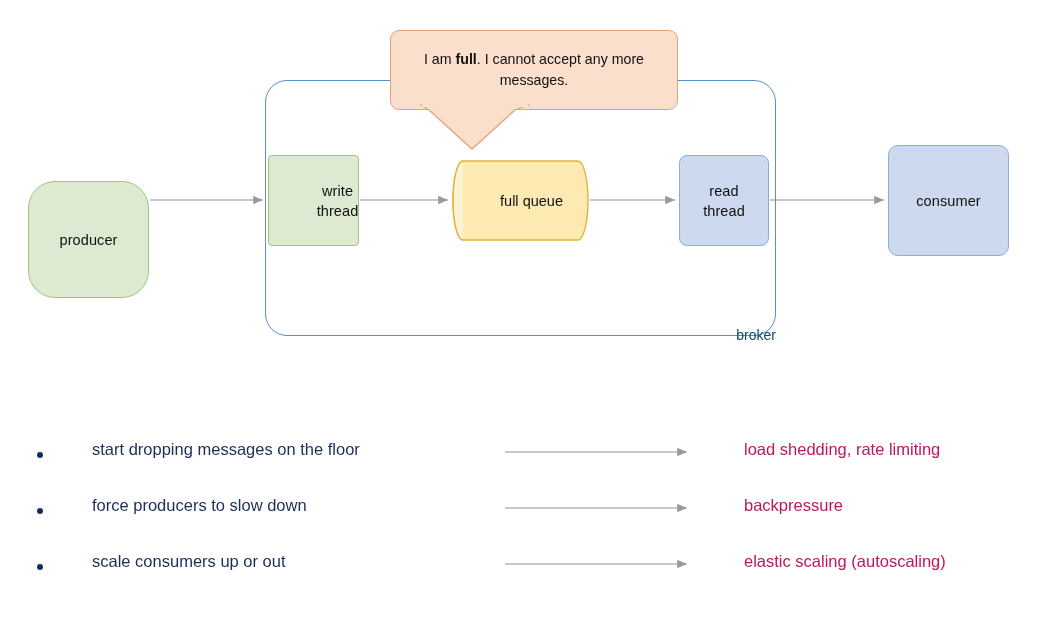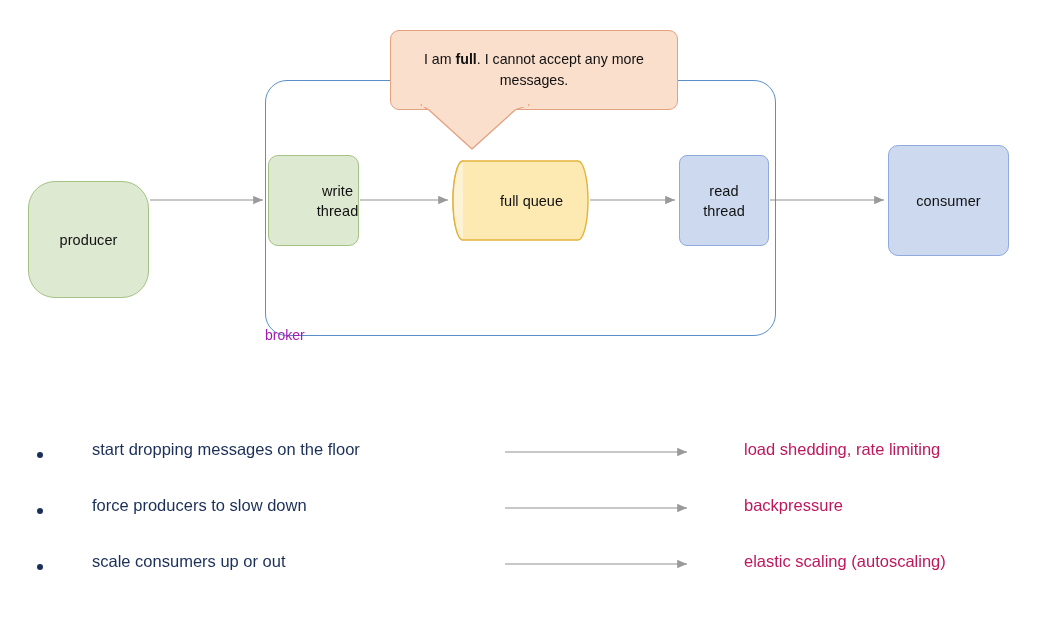--- a/index.html
+++ b/index.html
@@ -43,21 +43,21 @@
 
   #producer-node {
     left: 28px; top: 141px; width: 121px; height: 117px;
     background: #dde9d1; border-color: #a4c285;
     border-radius: 27px;
     margin-top: 40px;
   }
   #write-thread-node {
     left: 268px; top: 155px; width: 91px; height: 91px;
     background: #dde9d1; border-color: #a4c285;
-    border-radius: 10px;
+    border-radius: 4px;
     padding-left: 48px;
   }
   #read-thread-node {
     left: 679px; top: 155px; width: 90px; height: 91px;
     background: #ccd9ef; border-color: #8faadc;
     border-radius: 8px;
   }
   #consumer-node {
     left: 888px; top: 145px; width: 121px; height: 111px;
     background: #ccd9ef; border-color: #8faadc;
@@ -69,23 +69,23 @@
     position: absolute;
     left: 265px; top: 80px; width: 511px; height: 256px;
     box-sizing: border-box;
     border: 1.6px solid #5b8fc9;
     border-radius: 22px;
     background: transparent;
   }
   #broker-label {
     position: absolute;
     left: 265px; top: 327px; width: 511px;
-    text-align: left;
+    text-align: right;
     font-size: 14px;
-    color: #a21caf;
+    color: #0c4a6e;
   }
 
   
   #queue-cylinder {
     position: absolute;
     left: 452px; top: 160px; width: 137px; height: 81px;
   }
   #queue-cylinder .cyl-svg {
     position: absolute; left: 0; top: 0;
   }

